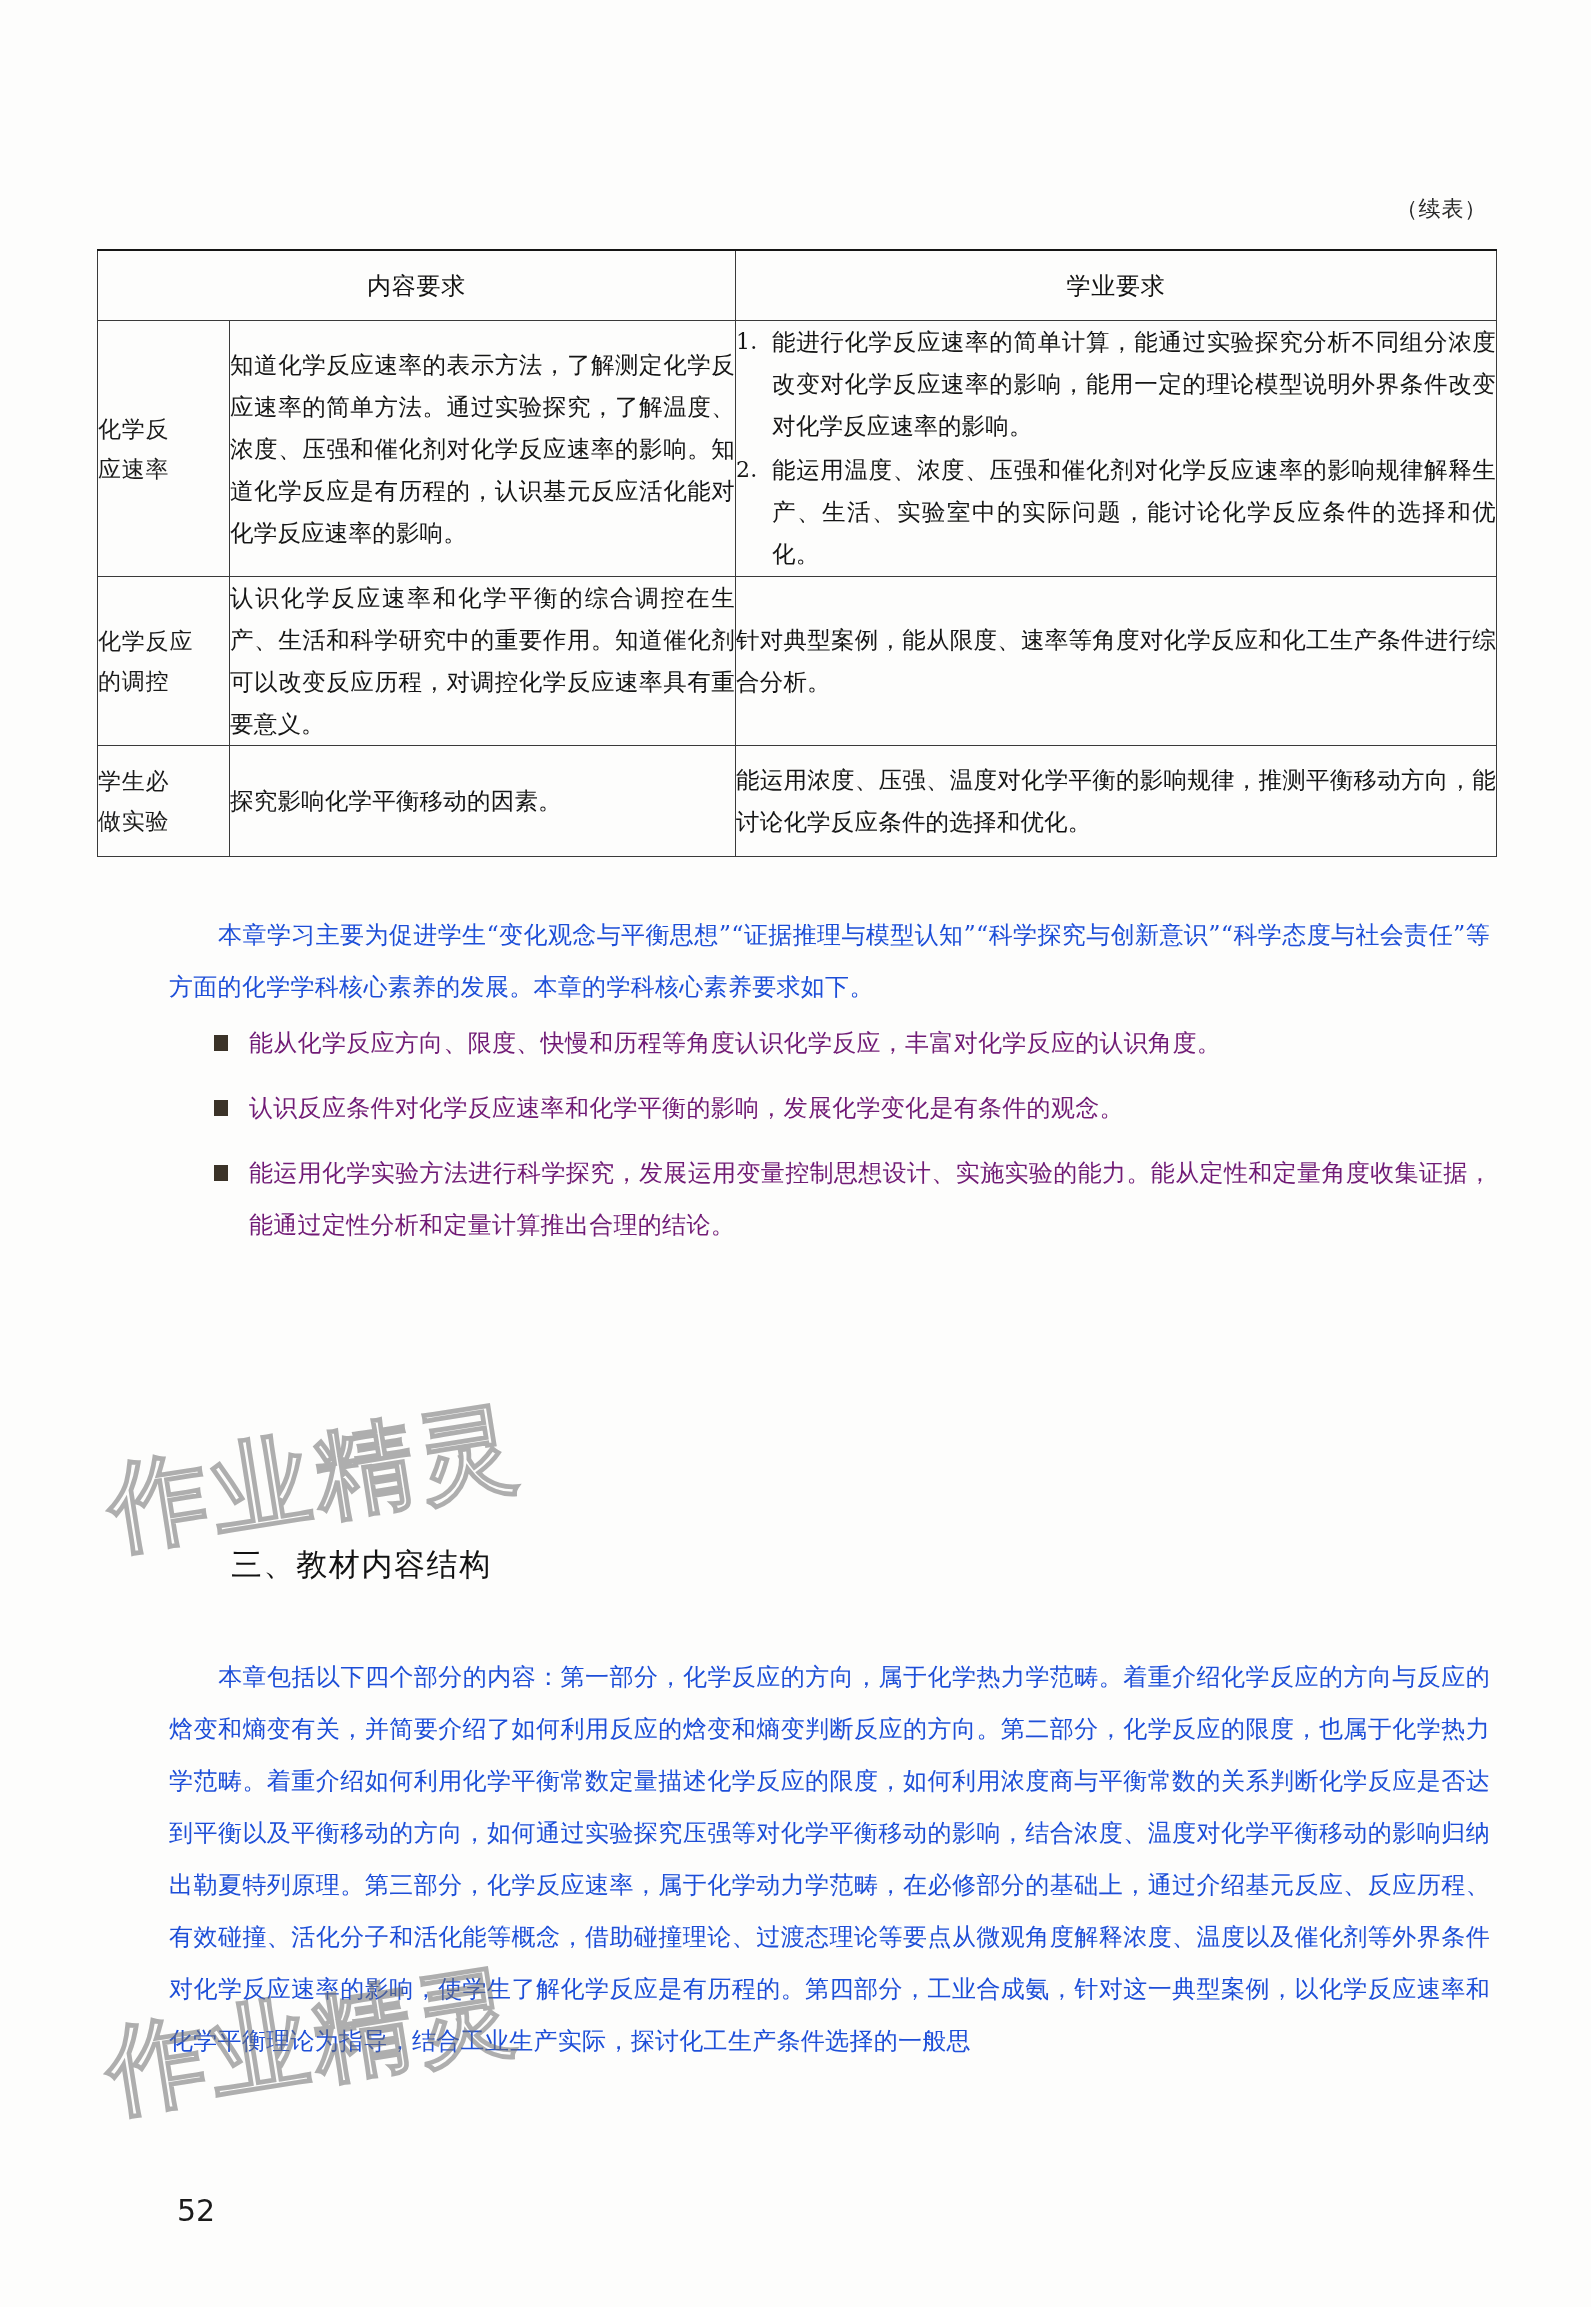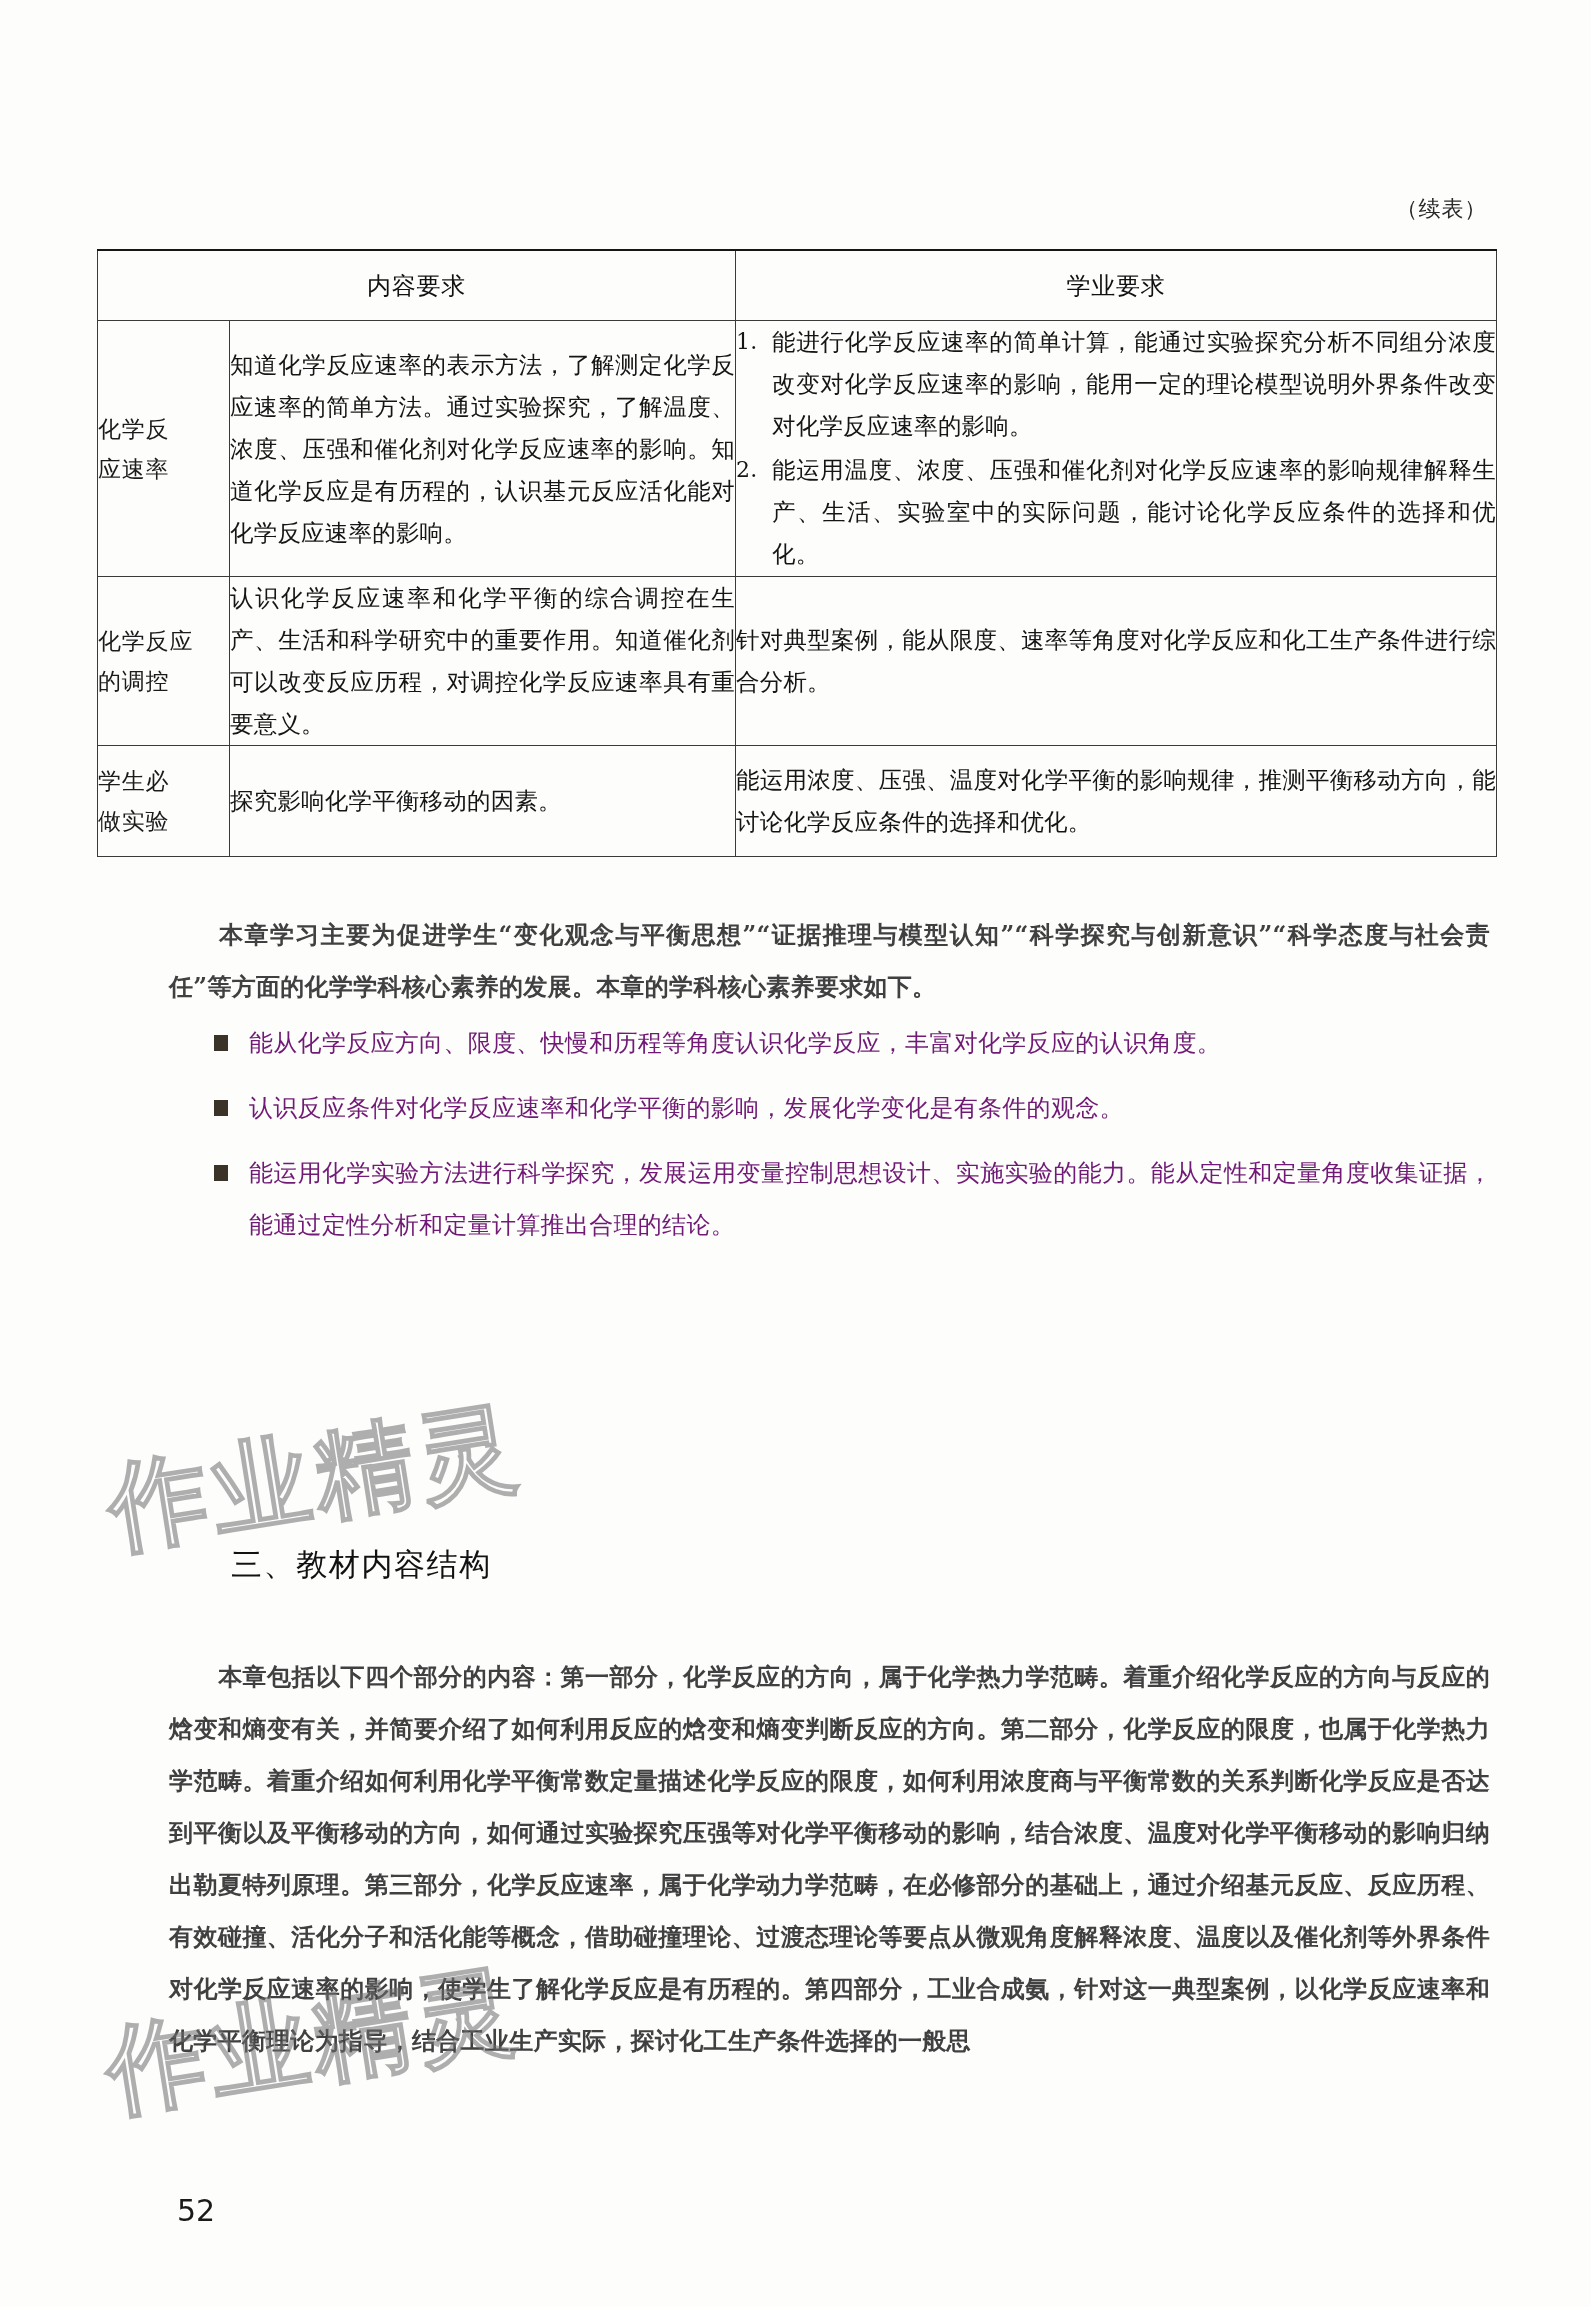--- a/index.html
+++ b/index.html
@@ -96,22 +96,21 @@
   
   .prose {
     position: absolute;
     left: 169px;
     width: 1321px;
     font-size: 24px;
     line-height: 52px;
     letter-spacing: 0.3px;
     text-align: justify;
     text-justify: inter-ideograph;
-    color: #404040;
-    font-weight: bold;
+    color: #1d4ed8;
   }
   .p-intro { top: 909px; }
   .p-intro .ind { display: inline-block; width: 49px; }
 
   
   .bullets {
     position: absolute;
     left: 212px;
     top: 1017px;
     width: 1280px;

